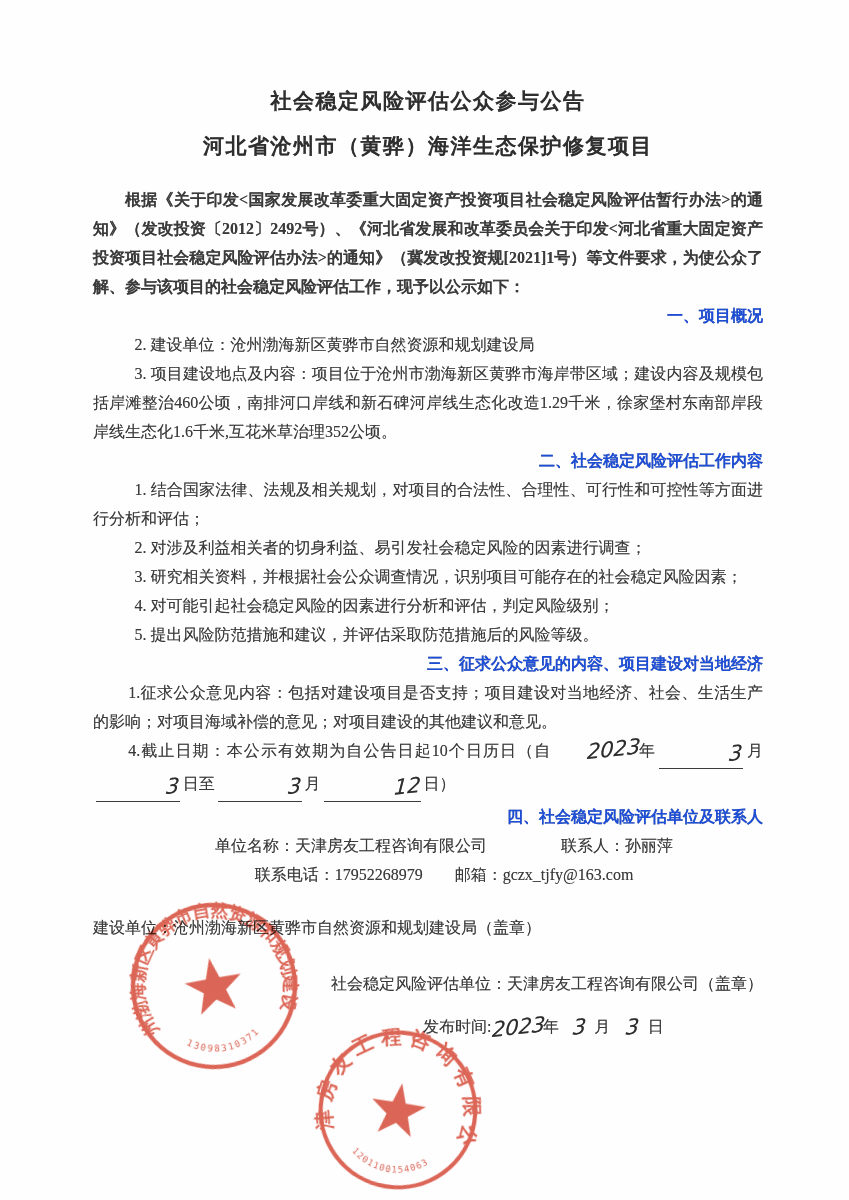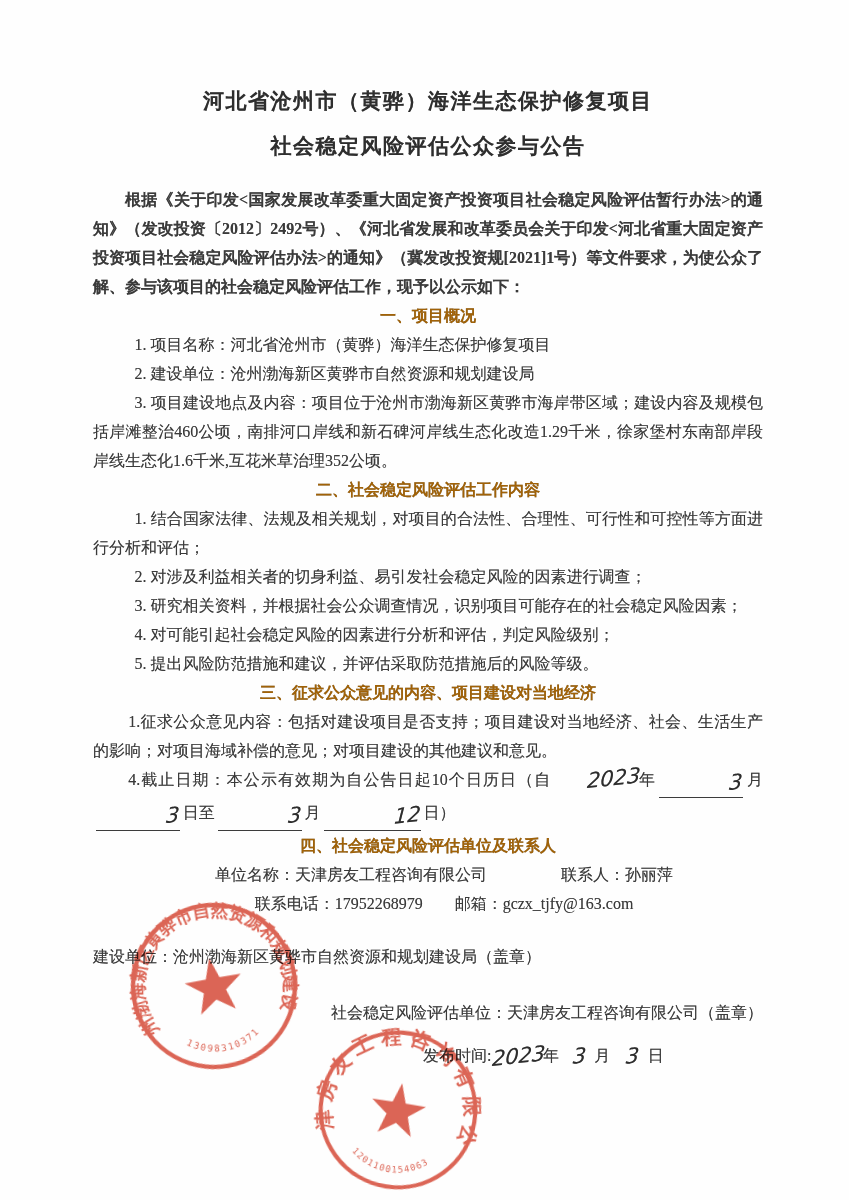--- a/index.html
+++ b/index.html
@@ -32,22 +32,22 @@
     color: #2e2e2e;
     line-height: 30px;
     margin: 0 0 15px 0;
   }
   p { margin: 0; }
   .para-indent { text-indent: 2em; font-weight: bold; }
   .item-indent { text-indent: 2.6em; }
   .item-indent-tight { text-indent: 2.2em; }
   .sec-heading {
     font-weight: 700;
-    color: #a16207;
-    text-align: center;
+    color: #1d4ed8;
+    text-align: right;
   }
   .inline-gap-lg { margin-left: 74px; }
   .inline-gap-sm { margin-left: 32px; }
   .contact-line { text-indent: 2em; text-align: center; }
   .footer-builder { margin-top: 24px; text-align: left; }
   .footer-assessor { margin-top: 27px; text-align: right; }
   .publish-line { margin-top: 14px; margin-left: 330px; text-align: left; }
   
   .hw {
     display: inline-block;
@@ -84,28 +84,27 @@
   .seal-assessor { left: 314px; top: 1026px; width: 168px; height: 168px; transform: rotate(9deg); }
 </style>
 </head>
 <body>
 
 <div class="page">
 
   <div class="content">
 
     <div class="title-block">
+      <div class="title-line">社会稳定风险评估公众参与公告</div>
       <div class="title-line">河北省沧州市（黄骅）海洋生态保护修复项目</div>
-      <div class="title-line">社会稳定风险评估公众参与公告</div>
     </div>
 
     <p class="para-indent">根据《关于印发&lt;国家发展改革委重大固定资产投资项目社会稳定风险评估暂行办法&gt;的通知》（发改投资〔2012〕2492号）、《河北省发展和改革委员会关于印发&lt;河北省重大固定资产投资项目社会稳定风险评估办法&gt;的通知》（冀发改投资规[2021]1号）等文件要求，为使公众了解、参与该项目的社会稳定风险评估工作，现予以公示如下：</p>
 
     <p class="sec-heading">一、项目概况</p>
-    <p class="item-indent">1. 项目名称：河北省沧州市（黄骅）海洋生态保护修复项目</p>
     <p class="item-indent">2. 建设单位：沧州渤海新区黄骅市自然资源和规划建设局</p>
     <p class="item-indent">3. 项目建设地点及内容：项目位于沧州市渤海新区黄骅市海岸带区域；建设内容及规模包括岸滩整治460公顷，南排河口岸线和新石碑河岸线生态化改造1.29千米，徐家堡村东南部岸段岸线生态化1.6千米,互花米草治理352公顷。</p>
 
     <p class="sec-heading">二、社会稳定风险评估工作内容</p>
     <p class="item-indent">1. 结合国家法律、法规及相关规划，对项目的合法性、合理性、可行性和可控性等方面进行分析和评估；</p>
     <p class="item-indent">2. 对涉及利益相关者的切身利益、易引发社会稳定风险的因素进行调查；</p>
     <p class="item-indent">3. 研究相关资料，并根据社会公众调查情况，识别项目可能存在的社会稳定风险因素；</p>
     <p class="item-indent">4. 对可能引起社会稳定风险的因素进行分析和评估，判定风险级别；</p>
     <p class="item-indent">5. 提出风险防范措施和建议，并评估采取防范措施后的风险等级。</p>
 

